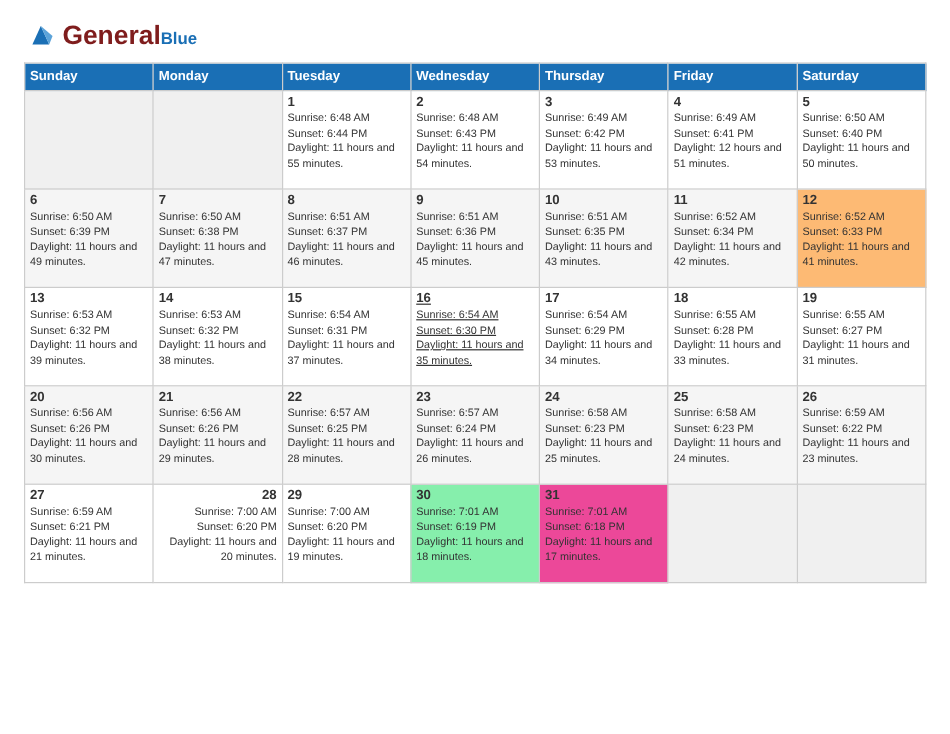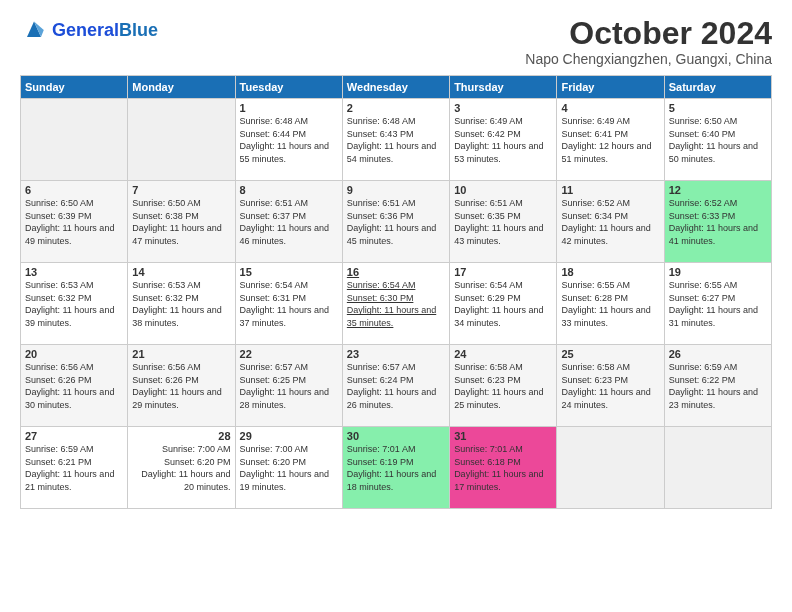--- a/index.html
+++ b/index.html
@@ -20,26 +20,26 @@
       justify-content: space-between;
       align-items: flex-start;
       margin-bottom: 8px;
     }
     .logo {
       display: flex;
       align-items: center;
       gap: 4px;
     }
     .logo-text-general {
-      font-size: 18px;
-      font-weight: bold;
-      color: #1d4ed8;
+      font-size: 22px;
+      font-weight: bold;
+      color: #7f1d1d;
     }
     .logo-text-blue {
-      font-size: 18px;
+      font-size: 14px;
       font-weight: bold;
       color: #1a6fb5;
       margin-top: 11px;
     }
     .logo-icon {
       width: 28px;
       height: 28px;
     }
     .title-block {
       text-align: right;
@@ -109,24 +109,20 @@
   <div class="header">
     <div class="logo">
       <svg class="logo-icon" viewBox="0 0 40 40" xmlns="http://www.w3.org/2000/svg">
         <polygon points="10,30 20,8 30,30" fill="#1a6fb5"></polygon>
         <polygon points="20,8 34,20 30,30" fill="#5ba3d9"></polygon>
       </svg>
       <div>
         <span class="logo-text-general">General</span><span class="logo-text-blue">Blue</span>
       </div>
     </div>
-    <div class="title-block">
-      <div class="month-title">October 2024</div>
-      <div class="location-title">Napo Chengxiangzhen, Guangxi, China</div>
-    </div>
   </div>
 
   <table class="calendar">
     <thead>
       <tr id="weekday-header-row">
       <th>Sunday</th>
           <th>Monday</th>
           <th>Tuesday</th>
           <th>Wednesday</th>
           <th>Thursday</th>
@@ -177,21 +173,21 @@
             <div class="day-detail"><span>Sunrise: 6:51 AM</span><br><span>Sunset: 6:36 PM</span><br><span>Daylight: 11 hours and 45 minutes.</span></div>
           </td>
           <td style="background: rgb(245, 245, 245);">
             <span class="day-num">10</span>
             <div class="day-detail"><span>Sunrise: 6:51 AM</span><br><span>Sunset: 6:35 PM</span><br><span>Daylight: 11 hours and 43 minutes.</span></div>
           </td>
           <td style="background: rgb(245, 245, 245);">
             <span class="day-num">11</span>
             <div class="day-detail"><span>Sunrise: 6:52 AM</span><br><span>Sunset: 6:34 PM</span><br><span>Daylight: 11 hours and 42 minutes.</span></div>
           </td>
-          <td style="background: #86efac;">
+          <td style="background: #fdba74;">
             <span class="day-num">12</span>
             <div class="day-detail"><span>Sunrise: 6:52 AM</span><br><span>Sunset: 6:33 PM</span><br><span>Daylight: 11 hours and 41 minutes.</span></div>
           </td>
         </tr>
         <tr>
           <td style="background: rgb(255, 255, 255);">
             <span class="day-num">13</span>
             <div class="day-detail"><span>Sunrise: 6:53 AM</span><br><span>Sunset: 6:32 PM</span><br><span>Daylight: 11 hours and 39 minutes.</span></div>
           </td>
           <td style="background: rgb(255, 255, 255);">

